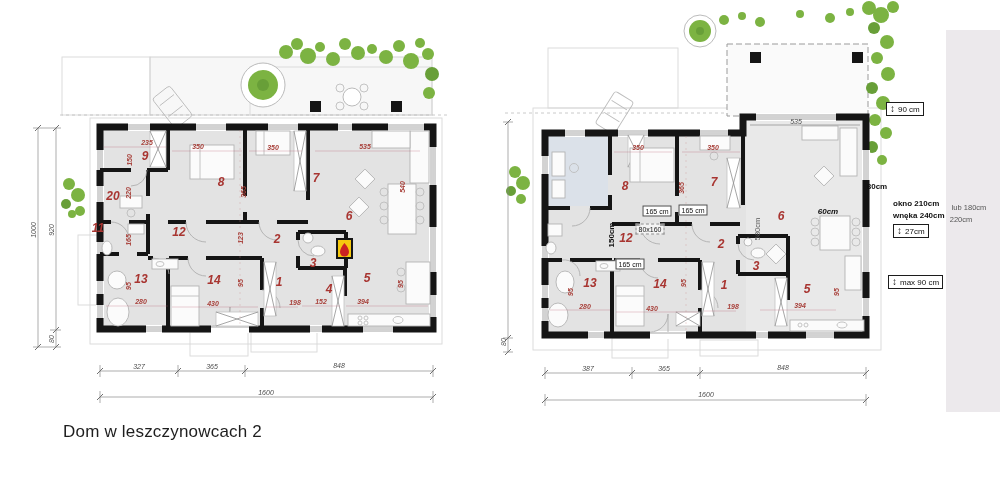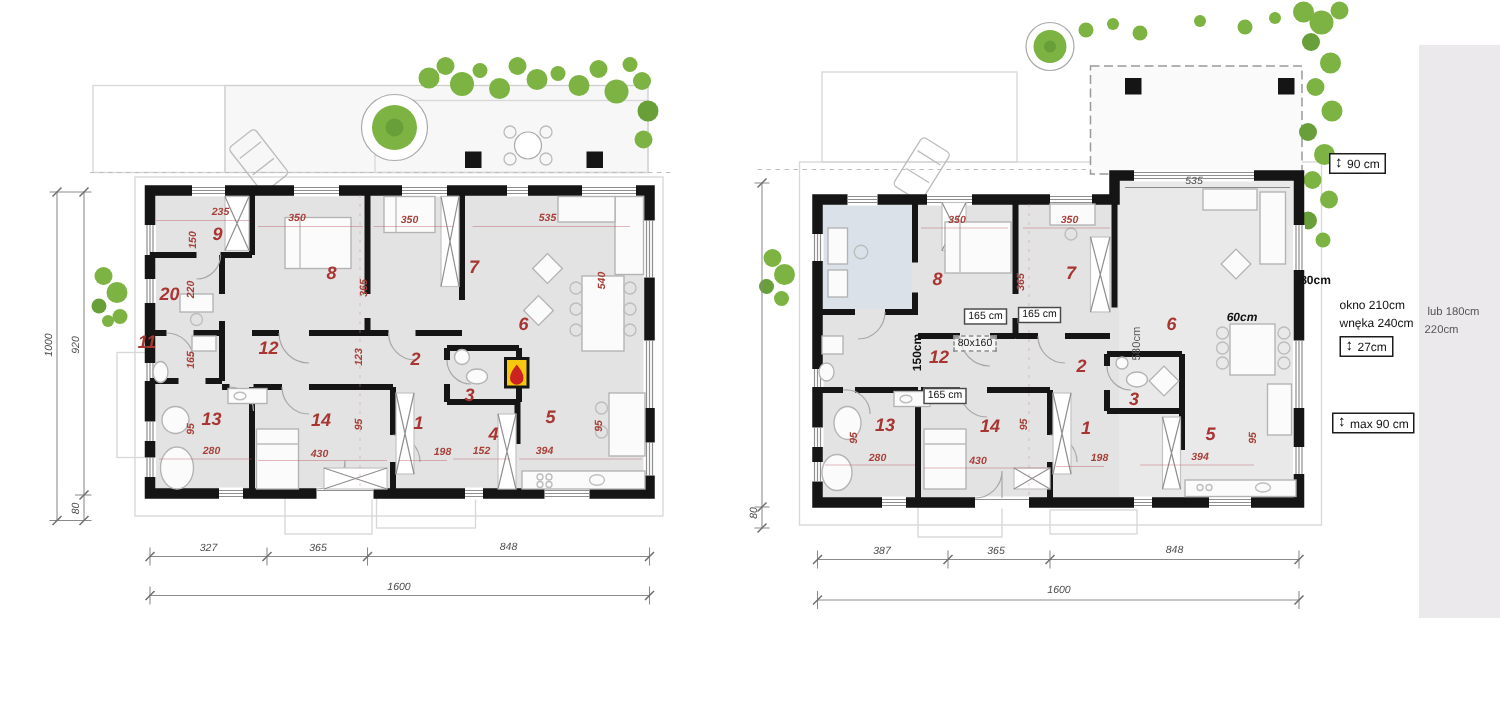--- a/index.html
+++ b/index.html
@@ -16,21 +16,21 @@
   .boxed{font-size:7px;color:#111;border:1px solid #4a4a4a;background:#fff;padding:1px 2px;font-style:normal;}
   .dboxed{font-size:7px;color:#222;border:1px dashed #8a8a8a;background:rgba(255,255,255,.6);padding:1px 2px;}
   .annb{font-size:8px;font-weight:bold;color:#111;}
   .annp{font-size:7.5px;color:#555;}
   .caption{position:absolute;z-index:4;font-size:17px;color:#1e1e1e;letter-spacing:.2px;}
   #watermark{position:absolute;z-index:5;left:556px;top:446px;font-size:26px;font-weight:400;
              letter-spacing:1px;color:#fff;-webkit-text-stroke:1.2px #0a0a0a;white-space:nowrap;}
   .arrowbox{position:absolute;z-index:4;display:flex;align-items:center;gap:3px;background:#fff;
             border:1.5px solid #1c1c1c;padding:1px 3px;font-size:8px;color:#111;}
   .arrowbox .arr{font-size:10px;line-height:1;color:#111;}
-  #win-note{position:absolute;z-index:4;font-size:8px;font-weight:normal;color:#101010;line-height:1.5;}
+  #win-note{position:absolute;z-index:4;font-size:8px;font-weight:bold;color:#101010;line-height:1.5;}
   
   .wall{stroke:#151515;stroke-width:7;fill:none;}
   .iwall{stroke:#151515;stroke-width:4;fill:none;}
   .floor{fill:#e3e3e3;}
   .floorb{fill:#dbe1e9;}
   .floor6{fill:#e9e9e9;}
   .win{fill:#fff;}
   .winl{stroke:#8f8f8f;stroke-width:.8;fill:none;}
   .furn{stroke:#b3b3b3;fill:#fbfbfb;stroke-width:.9;}
   .furn2{stroke:#bdbdbd;fill:none;stroke-width:.9;}
@@ -503,14 +503,15 @@
   </div>
   <div class="arrowbox" style="left:888px;top:275px;">
     <span class="arr">↕</span>
     <span>max 90 cm</span>
   </div>
   <div id="win-note" style="left:893px;top:198px;">
     <div>okno 210cm</div>
     <div>wnęka 240cm</div>
   </div>
 
+  <div class="caption" style="left:63px;top:422px;">Dom w leszczynowcach 2</div>
 
 </div>
 
 </body></html>

